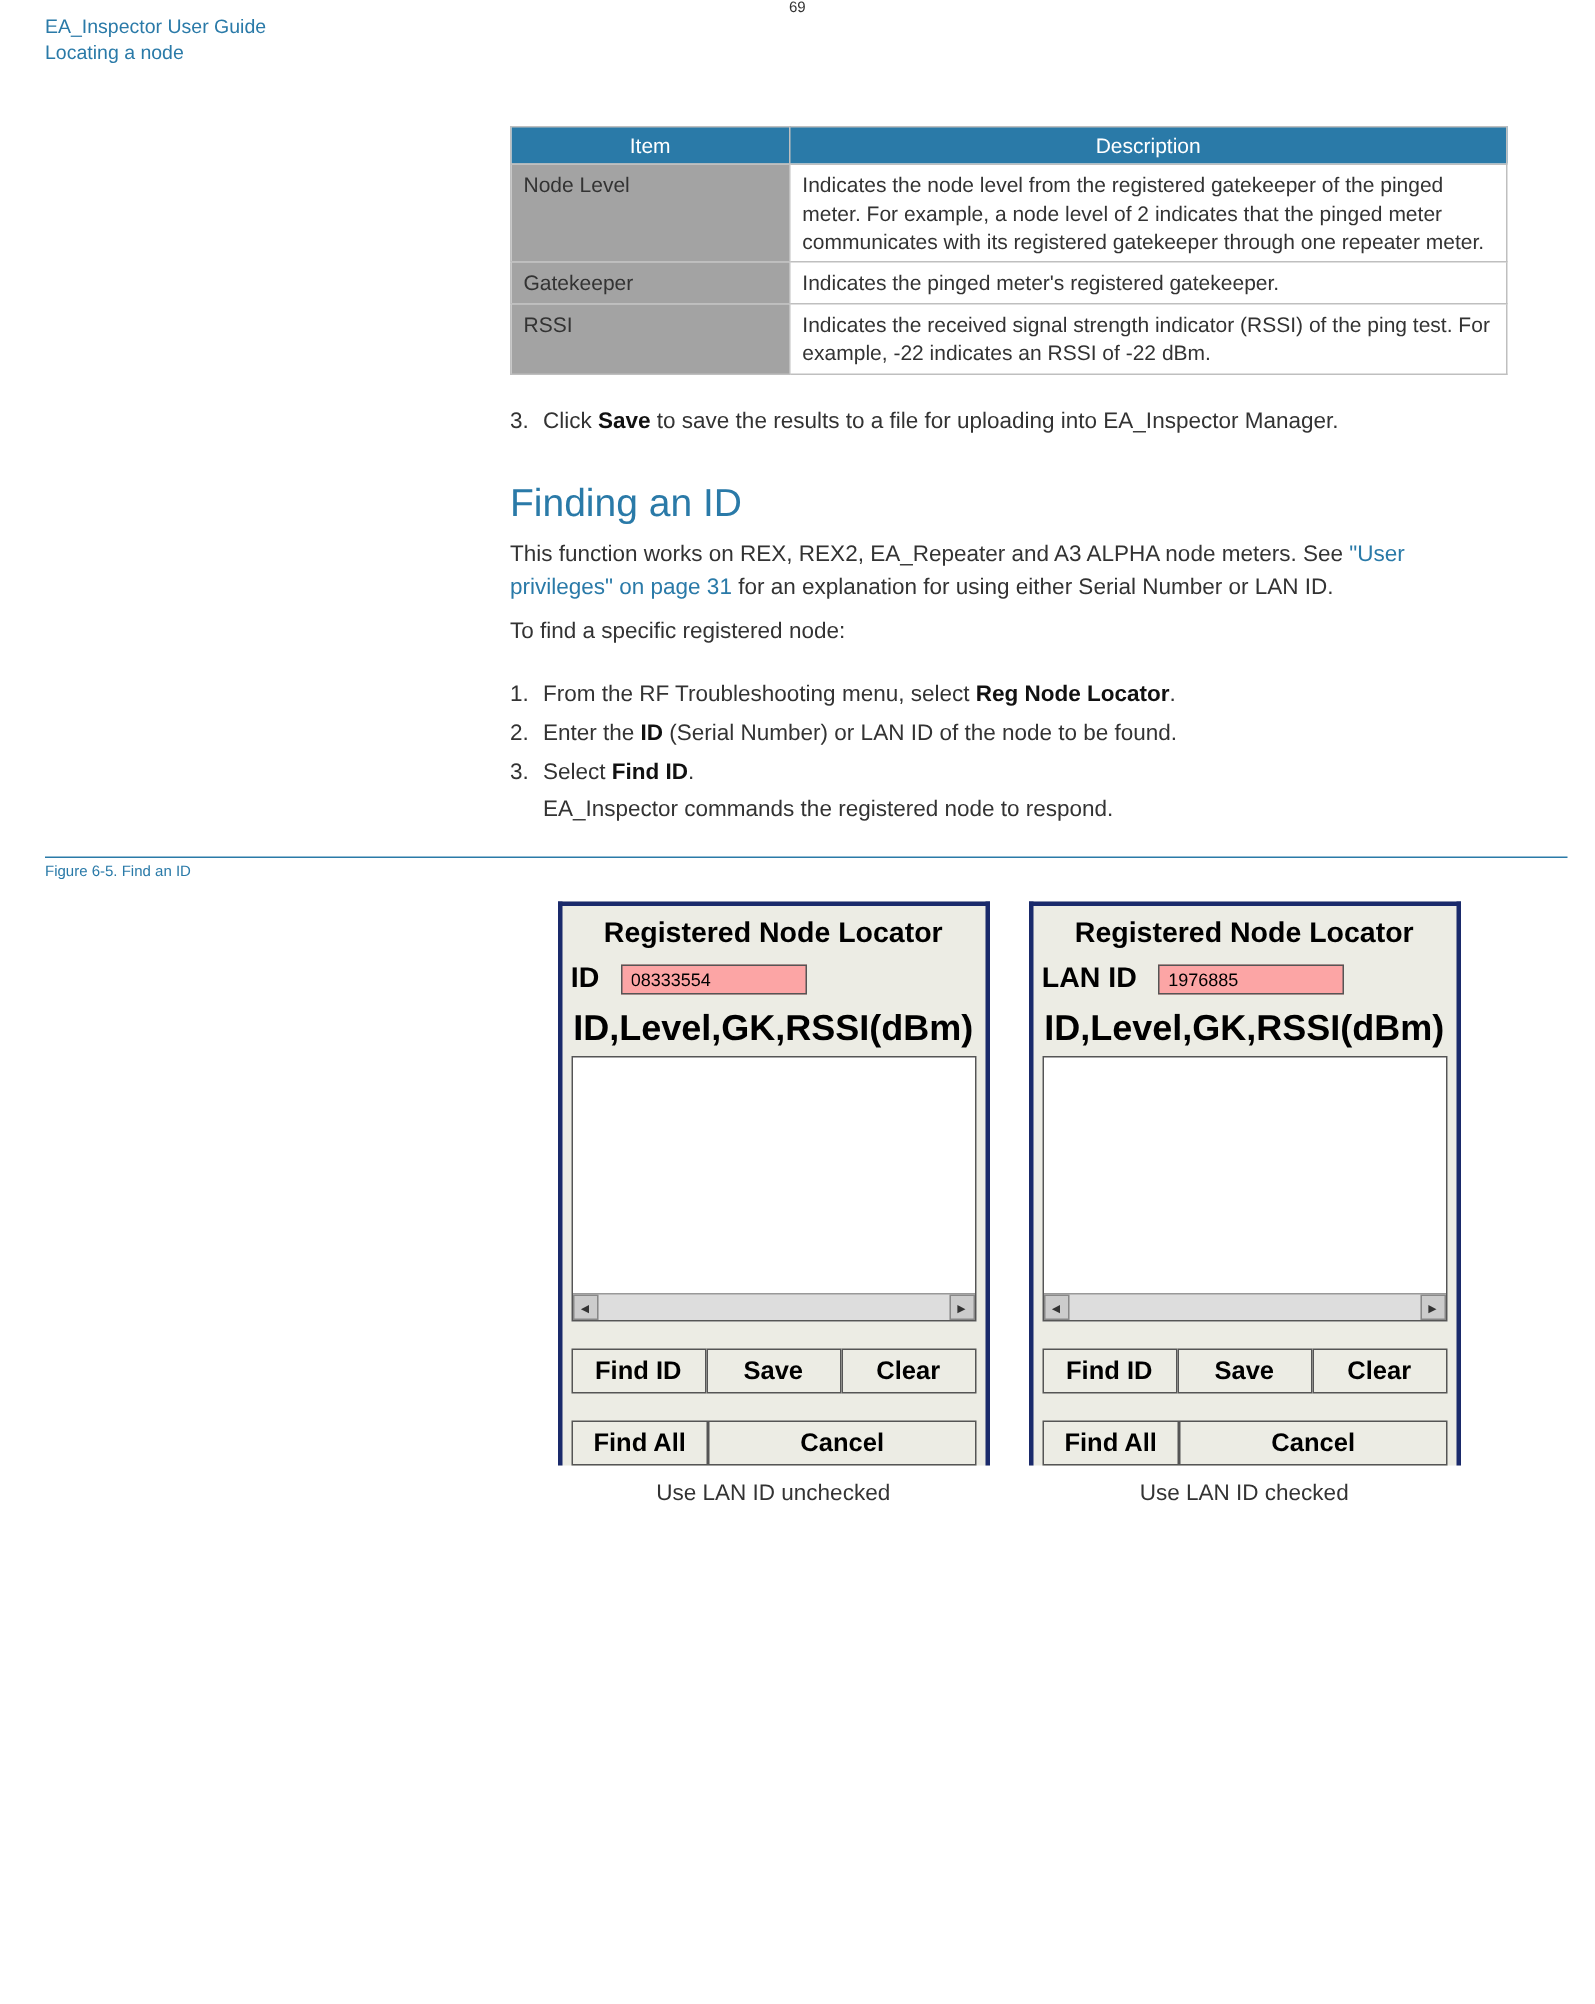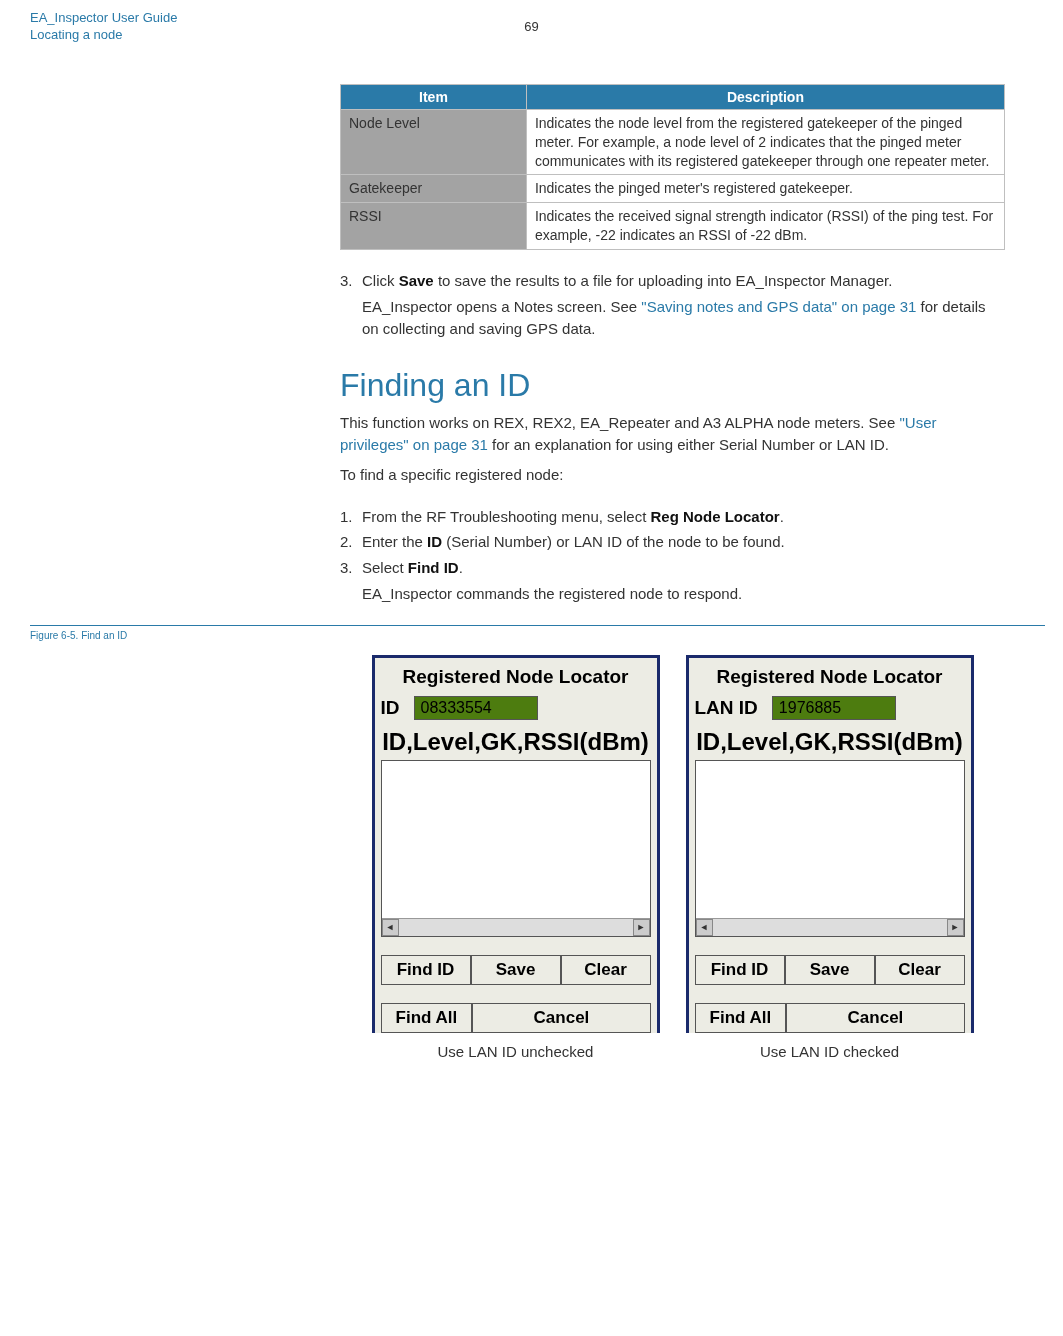--- a/index.html
+++ b/index.html
@@ -15,40 +15,40 @@
     position: relative;
     padding: 10px 18px 30px 30px;
   }
   .header-left {
     color: #2a7aa8;
     font-size: 13px;
     line-height: 1.3;
   }
   .page-number {
     position: absolute;
-    top: 19px;
+    top: 0;
     left: 50%;
     transform: translateX(-50%);
     color: #333;
-    font-size: 13px;
+    font-size: 10px;
   }
   .content-col {
     margin-left: 310px;
     margin-right: 40px;
   }
   table.desc-table {
     border-collapse: collapse;
     width: 100%;
     margin-top: 40px;
     font-size: 14px;
   }
   table.desc-table th {
     background: #2a7aa8;
     color: #fff;
-    font-weight: bold;
+    font-weight: normal;
     padding: 4px 8px;
     border: 1px solid #bfbfbf;
   }
   table.desc-table td {
     border: 1px solid #bfbfbf;
     padding: 4px 8px;
     vertical-align: top;
     line-height: 1.35;
   }
   table.desc-table td.item-cell {
@@ -77,21 +77,21 @@
   }
   .link-text {
     color: #2a7aa8;
   }
   .bold {
     font-weight: 600;
     color: #111;
   }
   h2.section-heading {
     color: #2a7aa8;
-    font-size: 32px;
+    font-size: 26px;
     font-weight: 400;
     margin: 28px 0 8px 0;
   }
   .para {
     line-height: 1.45;
     margin: 8px 0;
   }
   .hr-blue {
     border: none;
     border-top: 1px solid #2a7aa8;
@@ -135,24 +135,24 @@
     margin-bottom: 8px;
   }
   .row-label {
     font-weight: bold;
     font-size: 19px;
     color: #000;
     margin-right: 14px;
   }
   .txt-input {
     border: 1px solid #555;
-    background: #4d7c0f;
+    background: #fca5a5;
     padding: 2px 6px;
     font-family: Arial, sans-serif;
-    font-size: 16px;
+    font-size: 12px;
     width: 110px;
   }
   .columns-header {
     font-weight: bold;
     font-size: 24px;
     color: #000;
     margin-bottom: 4px;
   }
   .results-box {
     border: 1px solid #555;
@@ -239,23 +239,20 @@
       </tbody>
     </table>
 
     <div class="inst-list">
       <div class="inst-item">
         <div class="inst-num">3.</div>
         <div class="inst-body">
           <span>Click </span><span class="bold">Save</span><span> to save the results to a file for uploading into EA_Inspector Manager.</span>
         </div>
       </div>
-      <div class="inst-sub">
-        <span>EA_Inspector opens a Notes screen. See </span><span class="link-text">"Saving notes and GPS data" on page 31</span><span> for details on collecting and saving GPS data.</span>
-      </div>
     </div>
 
     <h2 class="section-heading">Finding an ID</h2>
 
     <div class="para">
       <span>This function works on REX, REX2, EA_Repeater and A3 ALPHA node meters. See </span><span class="link-text">"User privileges" on page 31</span><span> for an explanation for using either Serial Number or LAN ID.</span>
     </div>
 
     <div class="para">To find a specific registered node:</div>
 

